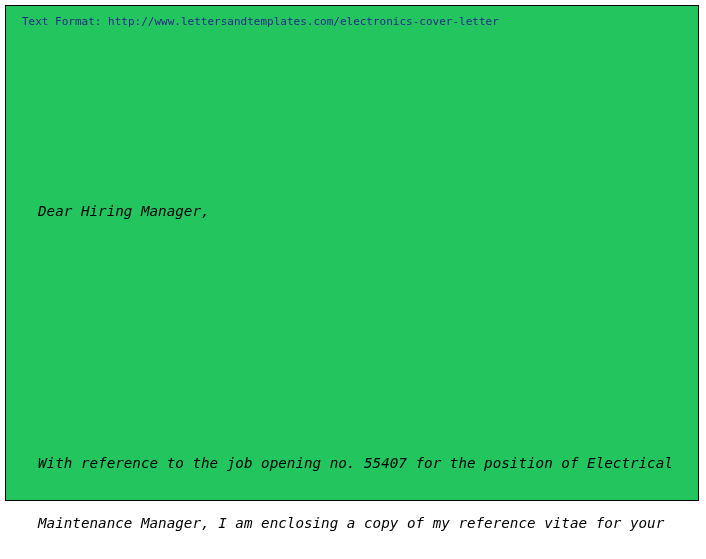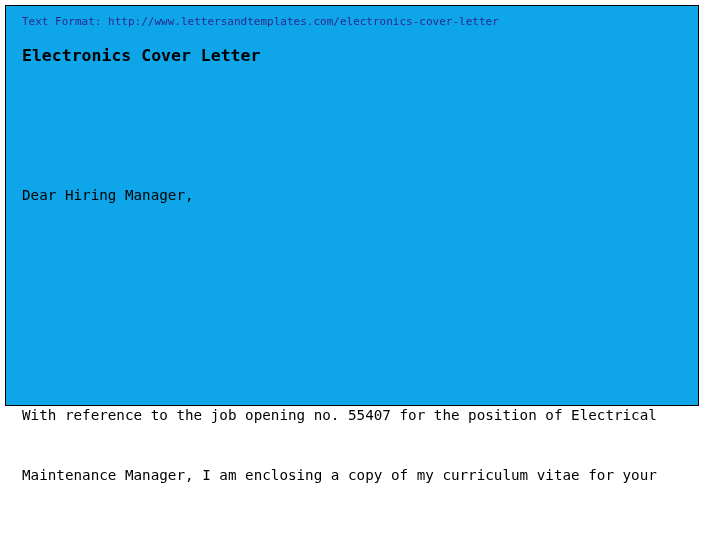--- a/index.html
+++ b/index.html
@@ -13,24 +13,24 @@
     height: 559px;
     overflow: hidden;
     font-family: "DejaVu Sans Mono", "Liberation Mono", monospace;
   }
 
   #page {
     position: absolute;
     left: 5px;
     top: 5px;
     width: 694px;
-    height: 401px;
+    height: 496px;
     box-sizing: border-box;
     border: 1px solid #000000;
-    background: #0ea5e9;
+    background: #22c55e;
   }
 
   .source-line {
     position: absolute;
     left: 16px;
     top: 9px;
     font-family: "DejaVu Sans Mono", "Liberation Mono", monospace;
     font-size: 11px;
     line-height: 13px;
     color: #2a2a8c;
@@ -56,53 +56,53 @@
     top: 79px;
     width: 672px;
     font-family: "DejaVu Sans Mono", "Liberation Mono", monospace;
     font-size: 14.25px;
     line-height: 20px;
     color: #000000;
     white-space: pre;
   }
 
   .para {
-    margin: 0;
+    margin: 16px;
     padding: 0;
+    font-style: italic;
   }
   .para-gap {
     height: 20px;
     line-height: 20px;
     font-size: 14.25px;
   }
   .tline {
     display: block;
     height: 20px;
     white-space: pre;
   }
 </style>
 </head>
 <body>
 
 <div id="page">
 
   <div class="source-line">Text Format: http://www.lettersandtemplates.com/electronics-cover-letter</div>
 
-  <div class="doc-title">Electronics Cover Letter</div>
 
   <div class="body-block">
 
     <div class="para">
       <span class="tline">Dear Hiring Manager,</span>
     </div>
     <div class="para-gap">&nbsp;</div>
 
     <div class="para">
       <span class="tline">With reference to the job opening no. 55407 for the position of Electrical</span>
-      <span class="tline">Maintenance Manager, I am enclosing a copy of my curriculum vitae for your</span>
+      <span class="tline">Maintenance Manager, I am enclosing a copy of my reference vitae for your</span>
       
     </div>
     
 
     
     
 
     
     
 

